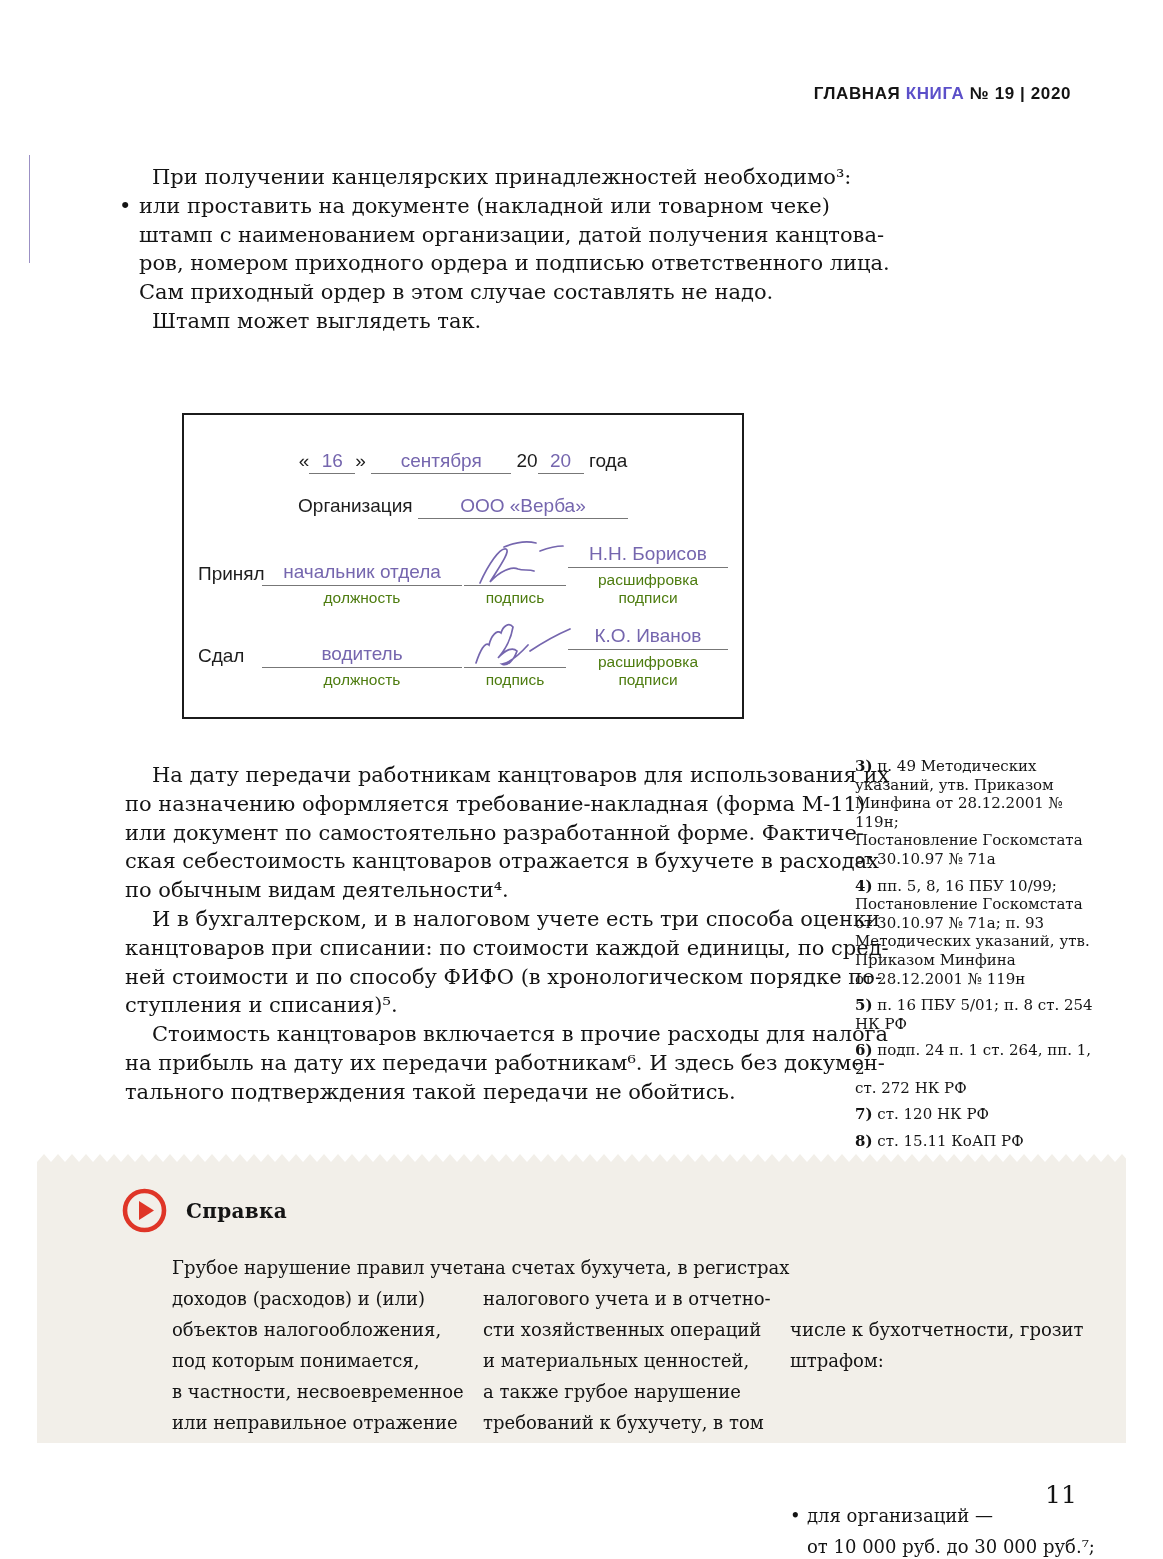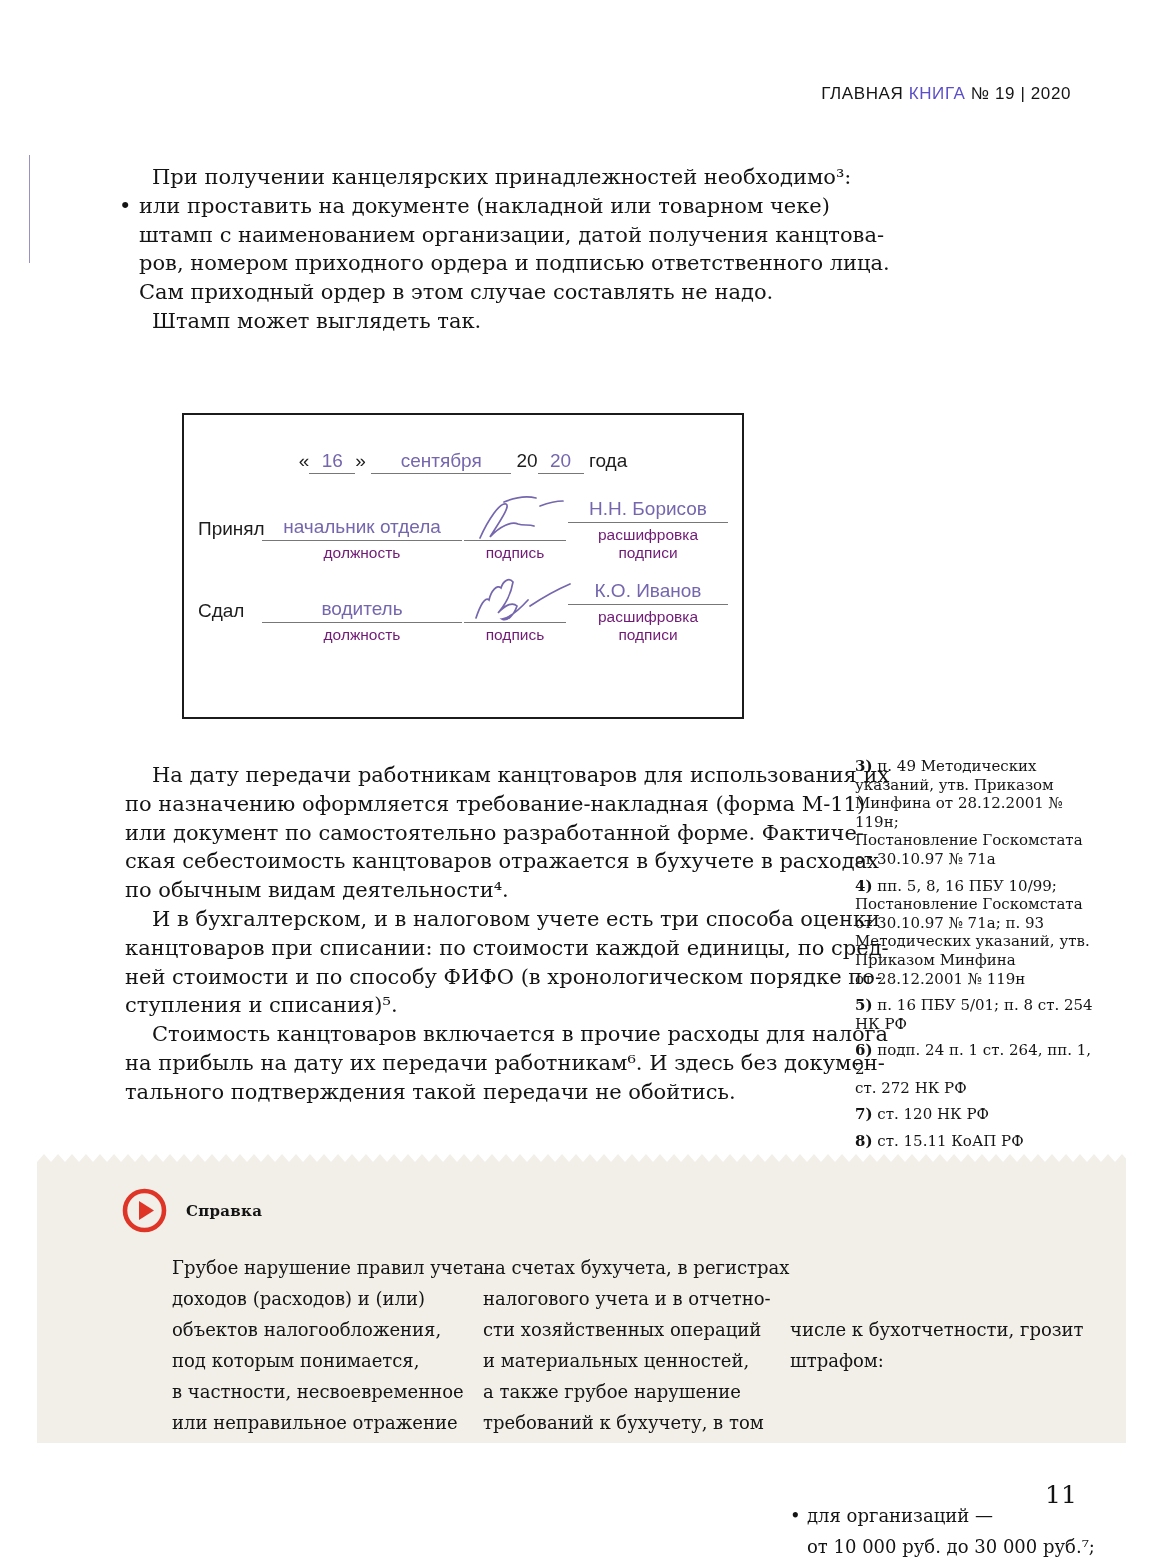--- a/index.html
+++ b/index.html
@@ -12,21 +12,21 @@
     --ink: #141414;
   }
   html,body{margin:0;padding:0;}
   body{
     width:1163px;height:1559px;position:relative;background:#ffffff;
     font-family:var(--serif);color:var(--ink);overflow:hidden;
   }
   
   .header{
     position:absolute;top:84px;right:92px;
-    font-family:var(--sans);font-weight:normal;font-size:17px;letter-spacing:.6px;
+    font-family:var(--sans);font-weight:bold;font-size:17px;letter-spacing:.6px;
     white-space:nowrap;
   }
   .header .purple{color:var(--accent);}
   
   .left-rule{position:absolute;left:29px;top:155px;width:1px;height:108px;background:#9B90C4;}
   
   .article{position:absolute;left:125px;width:700px;font-size:21px;line-height:28.8px;}
   .article1{top:163px;}
   .article2{top:761px;}
   .article p{margin:0;white-space:pre;}
@@ -45,33 +45,33 @@
   .fv{
     display:inline-block;color:var(--purple);border-bottom:1px solid #777;
     text-align:center;padding:0 6px;line-height:24px;
   }
   .w40{min-width:34px;} .w130{min-width:128px;} .w205{min-width:198px;} .w215{min-width:212px;}
   .f-rows{margin-top:22px;}
   .f-row{display:flex;justify-content:space-between;align-items:flex-end;margin-top:16px;}
   .f-role{width:62px;font-size:19px;padding-bottom:22px;}
   .f-col{text-align:center;}
   .f-col .line{border-bottom:1px solid #777;line-height:26px;color:var(--purple);position:relative;}
-  .f-col .cap{font-size:15.5px;color:#701a75;margin-top:3px;}
+  .f-col .cap{font-size:15.5px;color:#4d7c0f;margin-top:3px;}
   .c-pos{width:200px;} .c-sig{width:102px;} .c-name{width:160px;}
   .sig-svg{position:absolute;left:6px;bottom:-4px;overflow:visible;}
   
   .footnotes{position:absolute;left:855px;top:757px;width:245px;font-size:15px;line-height:18.6px;}
   .footnotes p{margin:0 0 8px 0;}
   .footnotes b{font-weight:bold;}
   .footnotes span{white-space:pre-line;}
   
   .refbox{position:absolute;left:37px;top:1162px;width:1089px;height:281px;background:var(--beige);}
   .refbox .zigzag{position:absolute;top:-9px;left:0;}
   .ref-head{position:absolute;left:84px;top:25px;display:flex;align-items:center;}
-  .ref-title{font-family:var(--serif);font-weight:bold;font-size:15px;margin-left:18px;letter-spacing:.3px;}
+  .ref-title{font-family:var(--serif);font-weight:bold;font-size:20px;margin-left:18px;letter-spacing:.3px;}
   .ref-col{position:absolute;top:90px;font-size:18px;line-height:31px;white-space:pre;}
   .col1{left:135px;} .col2{left:446px;} .col3{left:753px;}
   .ref-col ul{margin:0;padding:0;list-style:none;}
   .ref-col li{position:relative;padding-left:17px;white-space:pre;}
   .ref-col li::before{content:"\2022";position:absolute;left:0;top:0;}
   
   .pageno{position:absolute;left:1045px;top:1480px;font-size:25px;}
 </style>
 </head>
 <body>
@@ -94,20 +94,24 @@
   </ul>
   <p class="indent">Штамп может выглядеть так.</p>
 </div>
 
 <div class="form-box">
   <div class="f-center">
     <span>«</span><span class="fv w40">16</span><span>»</span>
     <span class="fv w130">сентября</span>
     <span>20</span><span class="fv w40">20</span>
     <span>года</span>
+  </div>
+  <div class="f-center">
+    <span>Организация</span>
+    <span class="fv w205">ООО «Верба»</span>
   </div>
   <div class="f-rows">
     <div class="f-row">
       <div class="f-role">Принял</div>
       <div class="f-col c-pos">
         <div class="line">начальник отдела</div>
         <div class="cap">должность</div>
       </div>
       <div class="f-col c-sig">
         <div class="line">&nbsp;

